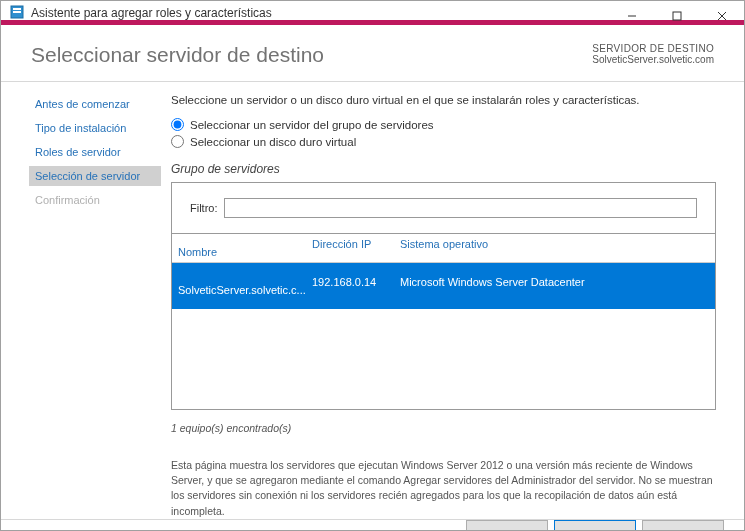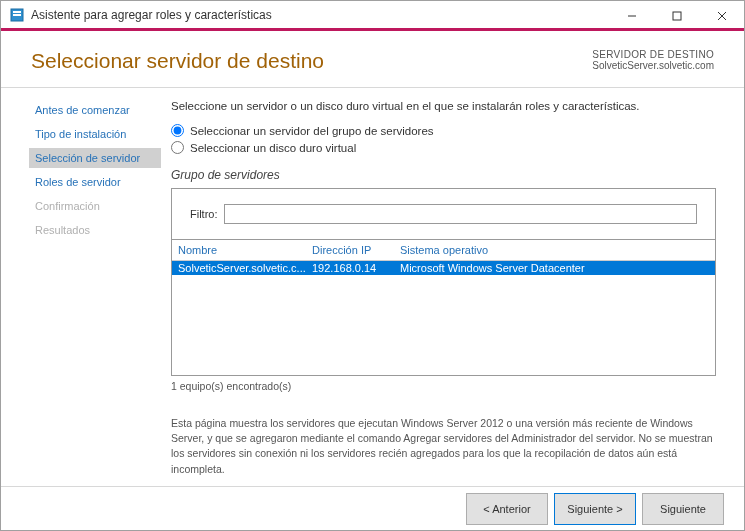--- a/index.html
+++ b/index.html
@@ -1,49 +1,49 @@
 <!DOCTYPE html>
 <html><head>
 <meta charset="utf-8">
 <style>
 * { box-sizing: border-box; margin: 0; padding: 0; font-family: "Segoe UI", Tahoma, sans-serif; }
 body { background: #fff; width: 745px; height: 531px; overflow: hidden; border: 1px solid #a0a0a0; display: flex; flex-direction: column; }
-.titlebar { height: 30px; background: #fff; display: flex; align-items: center; padding-left: 8px; border-bottom: 3px solid #be185d; }
+.titlebar { height: 24px; background: #fff; display: flex; align-items: flex-end; padding-left: 8px; border-bottom: 5px solid #be185d; }
 .titlebar-icon { width: 16px; height: 16px; margin-right: 6px; display: flex; align-items: center; justify-content: center; }
 .titlebar-text { font-size: 12px; color: #333; flex: 1; }
 .titlebar-controls { display: flex; height: 100%; }
 .tb-btn { width: 45px; height: 30px; display: flex; align-items: center; justify-content: center; font-size: 10px; color: #333; }
 .header-area { padding: 18px 30px 14px 30px; display: flex; align-items: flex-start; border-bottom: 1px solid #d8d8d8; background: #fff; }
-.page-title { font-size: 21px; font-weight: 300; color: #a16207; flex: 1; }
+.page-title { font-size: 21px; font-weight: 300; color: #737373; flex: 1; }
 .dest-info { text-align: right; font-size: 10px; color: #555; }
 .dest-label { color: #555; letter-spacing: 0.3px; }
 .dest-server { color: #555; }
 .body-area { flex: 1; display: flex; background: #fff; }
 .sidebar { width: 160px; padding: 12px 0 0 28px; }
 .step { font-size: 11px; padding: 4px 6px 4px 6px; margin-bottom: 4px; cursor: pointer; }
 .step.done { color: #2772b8; }
 .step.active { background: #d0d0d0; color: #2772b8; }
 .step.pending { color: #b0b0b0; }
 .content { flex: 1; padding: 12px 28px 0 10px; font-size: 11px; color: #333; }
 .instruction { margin-bottom: 12px; font-size: 11.5px; }
 .radio-row { display: flex; align-items: center; margin-bottom: 4px; font-size: 11.5px; }
 .radio-row input { margin-right: 6px; }
 .group-label { margin-top: 14px; margin-bottom: 6px; font-size: 12px; color: #444; font-style: italic; }
 .filter-row { display: flex; align-items: center; border: 1px solid #999; border-bottom: none; padding: 12px; justify-content: space-between; }
 .filter-label { font-size: 11px; padding: 4px 6px; }
 .filter-input { flex: 1; border: 1px solid #999; height: 20px; margin: 3px 6px 3px 0; font-size: 11px; padding: 0 4px; }
 .server-table { border: 1px solid #999; background: #fff; }
 .thead { display: flex; border-bottom: 1px solid #ccc; font-size: 11px; color: #2772b8; padding: 4px 6px; }
 .thead div { cursor: pointer; }
-.col-name { width: 134px; }
+.col-name { width: 134px; margin-top: 8px; }
 .col-ip { width: 88px; }
 .col-os { flex: 1; }
-.trow { display: flex; font-size: 11px; padding: 1px 6px; background: #0078d7; color: #fff; }
+.trow { display: flex; font-size: 11px; padding: 13px 6px; background: #0078d7; color: #fff; }
 .tbody-space { height: 100px; }
-.found-text { font-size: 10.5px; color: #555; margin-top: 4px; }
+.found-text { font-size: 10.5px; color: #555; margin-top: 12px; font-style: italic; }
 .footnote { font-size: 10.5px; color: #555; margin-top: 24px; line-height: 1.45; }
 .footer { height: 44px; border-top: 1px solid #d8d8d8; display: flex; align-items: center; justify-content: flex-end; padding-right: 20px; gap: 6px; background: #fff; }
 .btn { min-width: 82px; height: 32px; font-size: 11px; border: 1px solid #adadad; background: #e1e1e1; color: #333; display: inline-flex; align-items: center; justify-content: center; padding: 0 10px; }
 .btn.primary { border: 1.5px solid #0078d7; }
 .btn.disabled { color: #a0a0a0; }
 svg { display: block; }
 </style>
 </head>
 <body>
 
@@ -81,24 +81,23 @@
   <div class="dest-info">
     <div class="dest-label">SERVIDOR DE DESTINO</div>
     <div class="dest-server">SolveticServer.solvetic.com</div>
   </div>
 </div>
 
 <div class="body-area">
   <div class="sidebar">
     <div class="step done">Antes de comenzar</div>
     <div class="step done">Tipo de instalación</div>
+    <div class="step done">Roles de servidor</div>
     <div class="step active">Selección de servidor</div>
-    <div class="step done">Roles de servidor</div>
     <div class="step pending">Confirmación</div>
-    <div class="step pending">Resultados</div>
   </div>
 
   <div class="content">
     <div class="instruction">Seleccione un servidor o un disco duro virtual en el que se instalarán roles y características.</div>
 
     <label class="radio-row">
       <input type="radio" name="sel" checked="" style="">
       <span>Seleccionar un servidor del grupo de servidores</span>
     </label>
     <label class="radio-row">

